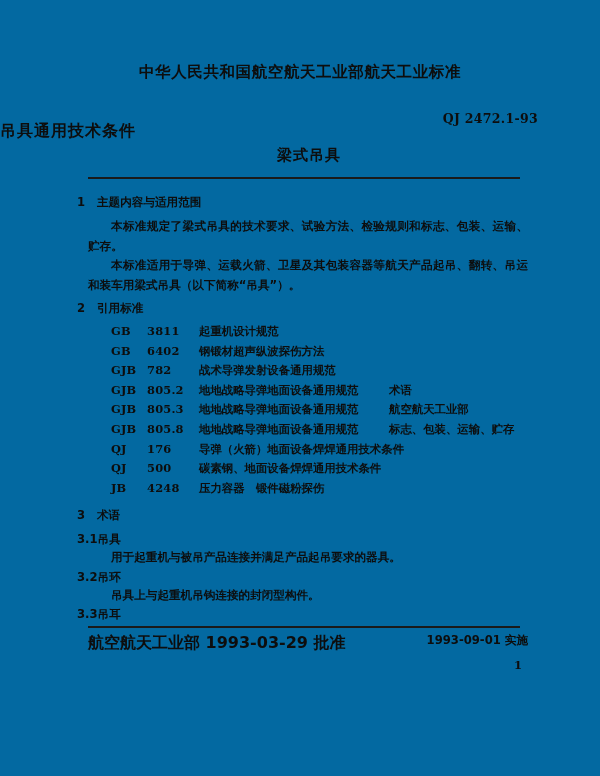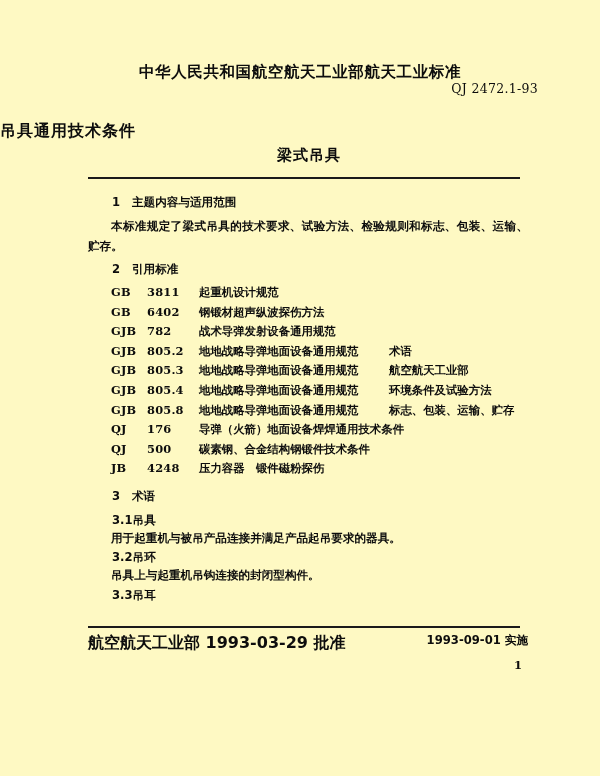--- a/index.html
+++ b/index.html
@@ -15,41 +15,41 @@
     color: #0d0d0d;
     overflow: hidden;
   }
 
   .page {
     position: absolute;
     left: 0;
     top: 0;
     width: 600px;
     height: 776px;
-    background: #fef9c3;
+    background: #0369a1;
   }
 
   
   .org-line {
     position: absolute;
     left: 0;
     top: 62px;
     width: 600px;
     text-align: center;
     font-size: 15.5px;
     font-weight: bold;
     letter-spacing: 0.6px;
   }
 
   .std-number {
     position: absolute;
     right: 62px;
-    top: 81px;
+    top: 111px;
     font-size: 12.5px;
-    font-weight: normal;
+    font-weight: bold;
     font-family: "DejaVu Serif", "Liberation Serif", serif;
     letter-spacing: 0.3px;
   }
 
   .doc-title {
     position: absolute;
     left: 0;
     top: 121px;
     width: 536px;
     text-align: left;
@@ -81,21 +81,21 @@
   .body-area {
     position: absolute;
     left: 0;
     top: 193px;
     width: 600px;
   }
 
   .sec-head {
     font-size: 11.6px;
     font-weight: bold;
-    margin-left: 112px;
+    margin-left: 77px;
     line-height: 18px;
     white-space: nowrap;
   }
   .sec-head .num {
     display: inline-block;
     min-width: 20px;
   }
 
   .para {
     font-size: 11.6px;
@@ -197,20 +197,21 @@
 
   <div class="rule-top"></div>
 
   <div class="body-area">
 
     <div class="sec-head">
       <span class="num">1</span><span>主题内容与适用范围</span>
     </div>
     <div class="spacer-6"></div>
     <div class="para">本标准规定了梁式吊具的技术要求、试验方法、检验规则和标志、包装、运输、贮存。</div>
+    <div class="para">本标准适用于导弹、运载火箭、卫星及其包装容器等航天产品起吊、翻转、吊运和装车用梁式吊具（以下简称“吊具”）。</div>
 
     <div class="spacer-4"></div>
 
     <div class="sec-head">
       <span class="num">2</span><span>引用标准</span>
     </div>
 
     <div class="ref-list">
       <div class="ref-row">
         <span class="ref-code c1">GB</span><span class="ref-code c2">3811</span><span class="ref-title c3">起重机设计规范</span><span class="ref-extra"></span>
@@ -221,30 +222,27 @@
       <div class="ref-row">
         <span class="ref-code c1">GJB</span><span class="ref-code c2">782</span><span class="ref-title c3">战术导弹发射设备通用规范</span><span class="ref-extra"></span>
       </div>
       <div class="ref-row">
         <span class="ref-code c1">GJB</span><span class="ref-code c2">805.2</span><span class="ref-title c3">地地战略导弹地面设备通用规范</span><span class="ref-extra">术语</span>
       </div>
       <div class="ref-row">
         <span class="ref-code c1">GJB</span><span class="ref-code c2">805.3</span><span class="ref-title c3">地地战略导弹地面设备通用规范</span><span class="ref-extra">航空航天工业部</span>
       </div>
       <div class="ref-row">
-        <span class="ref-code c1">GJB</span><span class="ref-code c2">805.4</span><span class="ref-title c3">地地战略导弹地面设备通用规范</span><span class="ref-extra">环境条件及试验方法</span>
-      </div>
-      <div class="ref-row">
         <span class="ref-code c1">GJB</span><span class="ref-code c2">805.8</span><span class="ref-title c3">地地战略导弹地面设备通用规范</span><span class="ref-extra">标志、包装、运输、贮存</span>
       </div>
       <div class="ref-row">
         <span class="ref-code c1">QJ</span><span class="ref-code c2">176</span><span class="ref-title">导弹（火箭）地面设备焊焊通用技术条件</span><span class="ref-extra"></span>
       </div>
       <div class="ref-row">
-        <span class="ref-code c1">QJ</span><span class="ref-code c2">500</span><span class="ref-title">碳素钢、合金结构钢锻件技术条件</span><span class="ref-extra"></span>
+        <span class="ref-code c1">QJ</span><span class="ref-code c2">500</span><span class="ref-title">碳素钢、地面设备焊焊通用技术条件</span><span class="ref-extra"></span>
       </div>
       <div class="ref-row">
         <span class="ref-code c1">JB</span><span class="ref-code c2">4248</span><span class="ref-title">压力容器　锻件磁粉探伤</span><span class="ref-extra"></span>
       </div>
     </div>
 
     <div class="spacer-8"></div>
 
     <div class="sec-head">
       <span class="num">3</span><span>术语</span>

